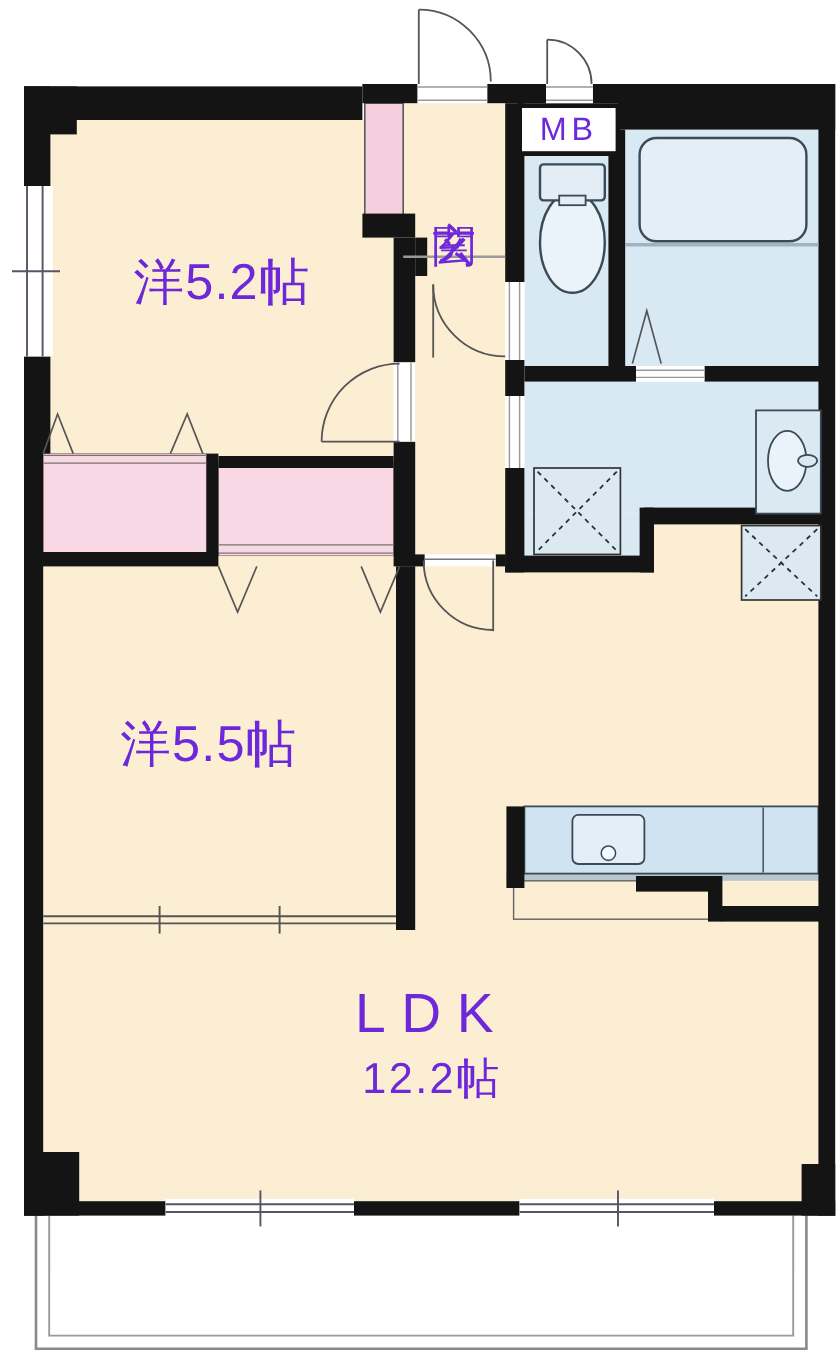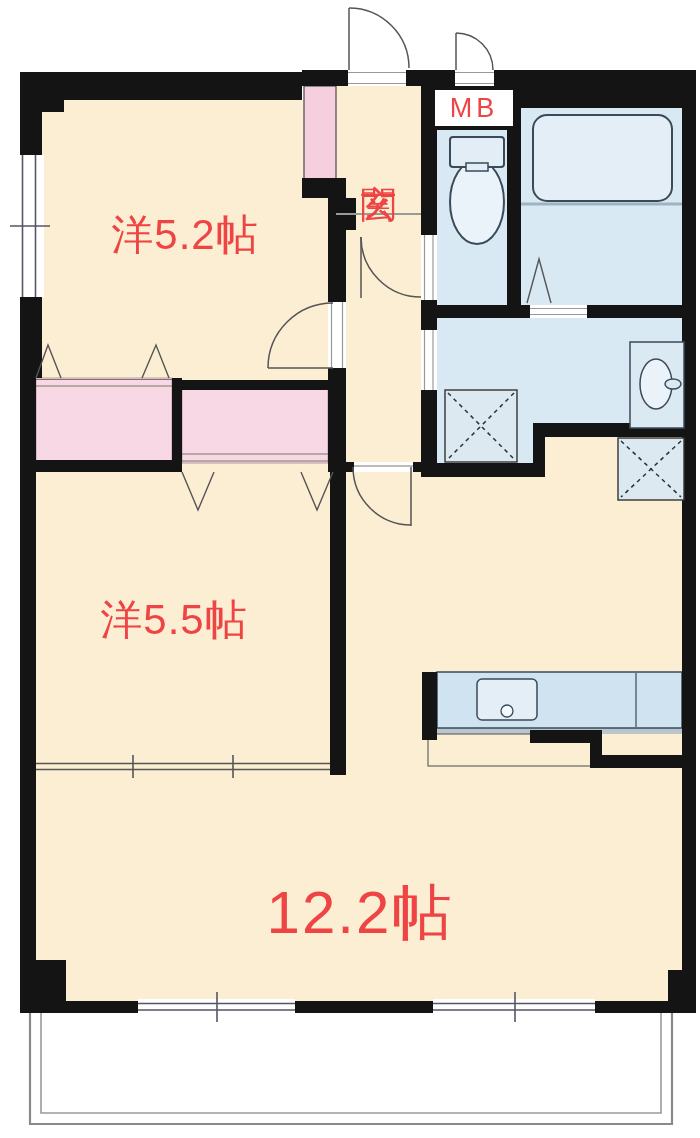--- a/index.html
+++ b/index.html
@@ -2,31 +2,31 @@
 <html><head>
 <meta charset="utf-8">
 <style>
   html,body{margin:0;padding:0;background:#ffffff;}
   .plan{
     position:relative;width:700px;height:1138px;background:#ffffff;
     font-family:"Liberation Sans","DejaVu Sans",sans-serif;overflow:hidden;
   }
   .plan svg{position:absolute;left:0;top:0;}
   .lbl{
-    position:absolute;color:#ef4444;text-align:center;
+    position:absolute;color:#6d28d9;text-align:center;
     font-family:"Liberation Sans","DejaVu Sans",sans-serif;
     white-space:nowrap;line-height:1.15;
   }
   .lbl-52{left:65px;top:211px;width:240px;font-size:42px;letter-spacing:1px;}
   .lbl-55{left:54px;top:596px;width:240px;font-size:42px;letter-spacing:1px;}
   .lbl-genkan{left:358px;top:100px;height:120px;font-size:36px;letter-spacing:5px;
     writing-mode:vertical-rl;text-orientation:upright;}
   .lbl-mb{left:433px;top:93px;width:82px;font-size:27px;letter-spacing:4px;font-weight:400;}
   .lbl-ldk{left:230px;top:818px;width:260px;font-size:46px;letter-spacing:13px;}
-  .lbl-ldk-size{left:210px;top:878px;width:300px;font-size:60px;letter-spacing:2px;}
+  .lbl-ldk-size{left:210px;top:878px;width:300px;font-size:36px;letter-spacing:2px;}
 </style>
 </head>
 <body>
 
 <div class="plan">
 <svg width="700" height="1138" viewBox="0 0 700 1138">
 
   <g>
     <rect x="42" y="100" width="286" height="280" fill="#fbeed3"></rect>
     <rect x="336" y="86" width="85" height="390" fill="#fbeed3"></rect>
@@ -228,14 +228,15 @@
       <line x1="621" y1="441" x2="681" y2="497" stroke="#234" stroke-width="1.5" stroke-dasharray="4,4"></line>
       <line x1="681" y1="441" x2="621" y2="497" stroke="#234" stroke-width="1.5" stroke-dasharray="4,4"></line>
     </g>
   </g>
 </svg>
 
   <div class="lbl lbl-52">洋5.2帖</div>
   <div class="lbl lbl-55">洋5.5帖</div>
   <div class="lbl lbl-genkan">玄関</div>
   <div class="lbl lbl-mb">MB</div>
+  <div class="lbl lbl-ldk">LDK</div>
   <div class="lbl lbl-ldk-size">12.2帖</div>
 </div>
 
 </body></html>

